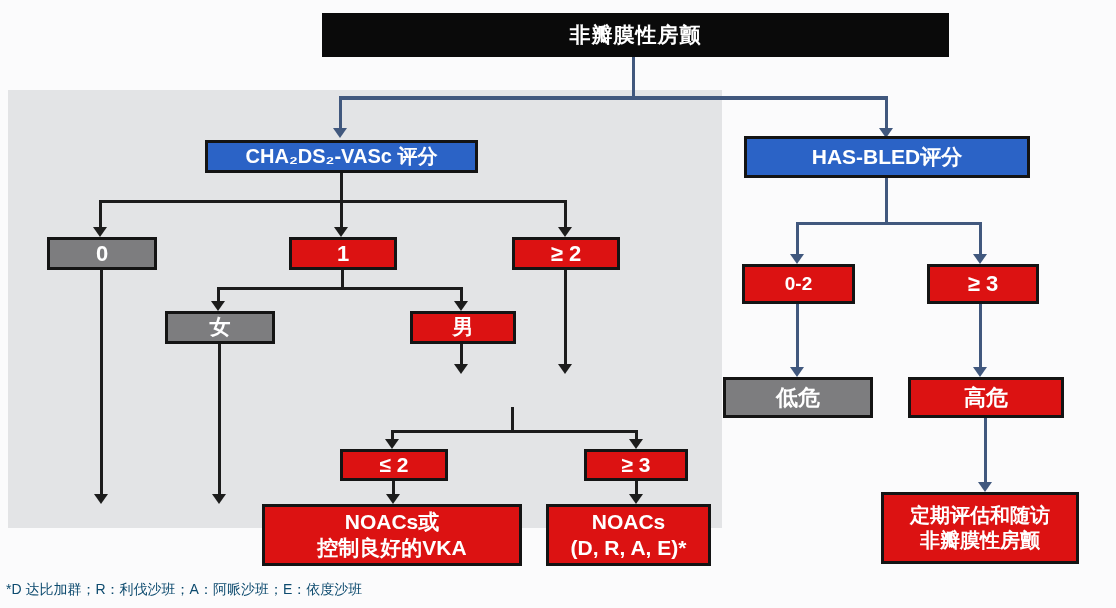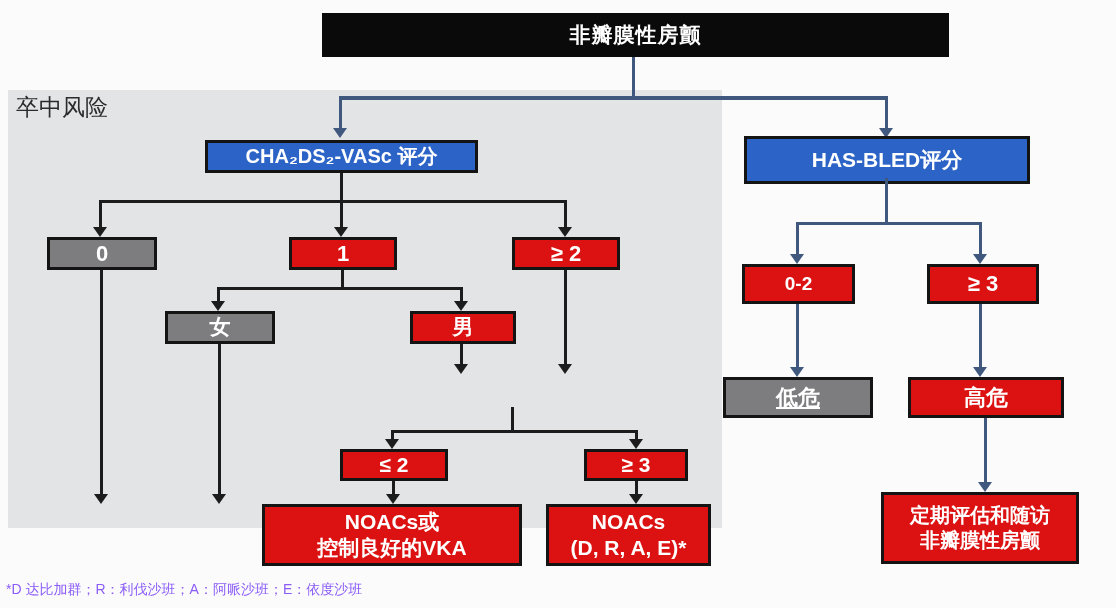--- a/index.html
+++ b/index.html
@@ -12,42 +12,41 @@
   .node { position:absolute; box-sizing:border-box; border:3px solid #141414; color:#fff; font-weight:bold;
           display:flex; flex-direction:column; align-items:center; justify-content:center; text-align:center; line-height:1.25; }
   .red  { background:#dc1212; }
   .gray { background:#7d7d7f; }
   .blue { background:#2b63c6; }
   .vl { position:absolute; width:3px; background:#1c1c1c; }
   .hl { position:absolute; height:3px; background:#1c1c1c; }
   .steelbg { background:#41587e; }
   .ah { position:absolute; width:0; height:0; border-left:7px solid transparent; border-right:7px solid transparent; border-top:10px solid #1c1c1c; }
   .ah.steel { border-top-color:#41587e; }
-  .footnote { position:absolute; left:6px; top:581px; font-size:14px; color:#8b5cf6; }
+  .footnote { position:absolute; left:6px; top:581px; font-size:14px; color:#0c4a6e; }
 </style>
 </head>
 <body>
 
 <div class="canvas">
 
   <div class="panel"></div>
 
-  <div class="side-label" style="left:16px; top:92px;">卒中风险</div>
 
   <div class="rootbar">非瓣膜性房颤</div>
 
   <div class="vl steelbg" style="left:632px; top:57px; height:39px;"></div>
   <div class="hl steelbg" style="left:339px; top:96px; width:549px; height:4px;"></div>
   <div class="vl steelbg" style="left:339px; top:96px; height:32px;"></div>
   <div class="ah steel" style="left:333px; top:128px;"></div>
   <div class="vl steelbg" style="left:885px; top:96px; height:32px;"></div>
   <div class="ah steel" style="left:879px; top:128px;"></div>
 
   <div class="node blue" style="left:205px; top:140px; width:273px; height:33px; font-size:20px;">CHA₂DS₂-VASc 评分</div>
-  <div class="node blue" style="left:744px; top:136px; width:286px; height:48px; font-size:21px;">HAS-BLED评分</div>
+  <div class="node blue" style="left:744px; top:136px; width:286px; height:42px; font-size:21px;">HAS-BLED评分</div>
 
   <div class="vl" style="left:340px; top:173px; height:27px;"></div>
   <div class="hl" style="left:99px; top:200px; width:467px;"></div>
   <div class="vl" style="left:99px; top:200px; height:27px;"></div>
   <div class="ah" style="left:93px; top:227px;"></div>
   <div class="vl" style="left:340px; top:200px; height:27px;"></div>
   <div class="ah" style="left:334px; top:227px;"></div>
   <div class="vl" style="left:564px; top:200px; height:27px;"></div>
   <div class="ah" style="left:558px; top:227px;"></div>
 
@@ -107,21 +106,21 @@
   <div class="ah steel" style="left:973px; top:254px;"></div>
 
   <div class="node red" style="left:742px; top:264px; width:113px; height:40px; font-size:19px;">0-2</div>
   <div class="node red" style="left:927px; top:264px; width:112px; height:40px; font-size:22px;">≥ 3</div>
 
   <div class="vl steelbg" style="left:796px; top:304px; height:63px;"></div>
   <div class="ah steel" style="left:790px; top:367px;"></div>
   <div class="vl steelbg" style="left:979px; top:304px; height:63px;"></div>
   <div class="ah steel" style="left:973px; top:367px;"></div>
 
-  <div class="node gray" style="left:723px; top:377px; width:150px; height:41px; font-size:22px;text-decoration:underline;">低危</div>
+  <div class="node gray" style="left:723px; top:377px; width:150px; height:41px; font-size:22px;">低危</div>
   <div class="node red" style="left:908px; top:377px; width:156px; height:41px; font-size:22px;">高危</div>
 
   <div class="vl steelbg" style="left:984px; top:418px; height:64px;"></div>
   <div class="ah steel" style="left:978px; top:482px;"></div>
 
   <div class="node red" style="left:881px; top:492px; width:198px; height:72px; font-size:20px;">
     <span>定期评估和随访</span>
     <span>非瓣膜性房颤</span>
   </div>
 

